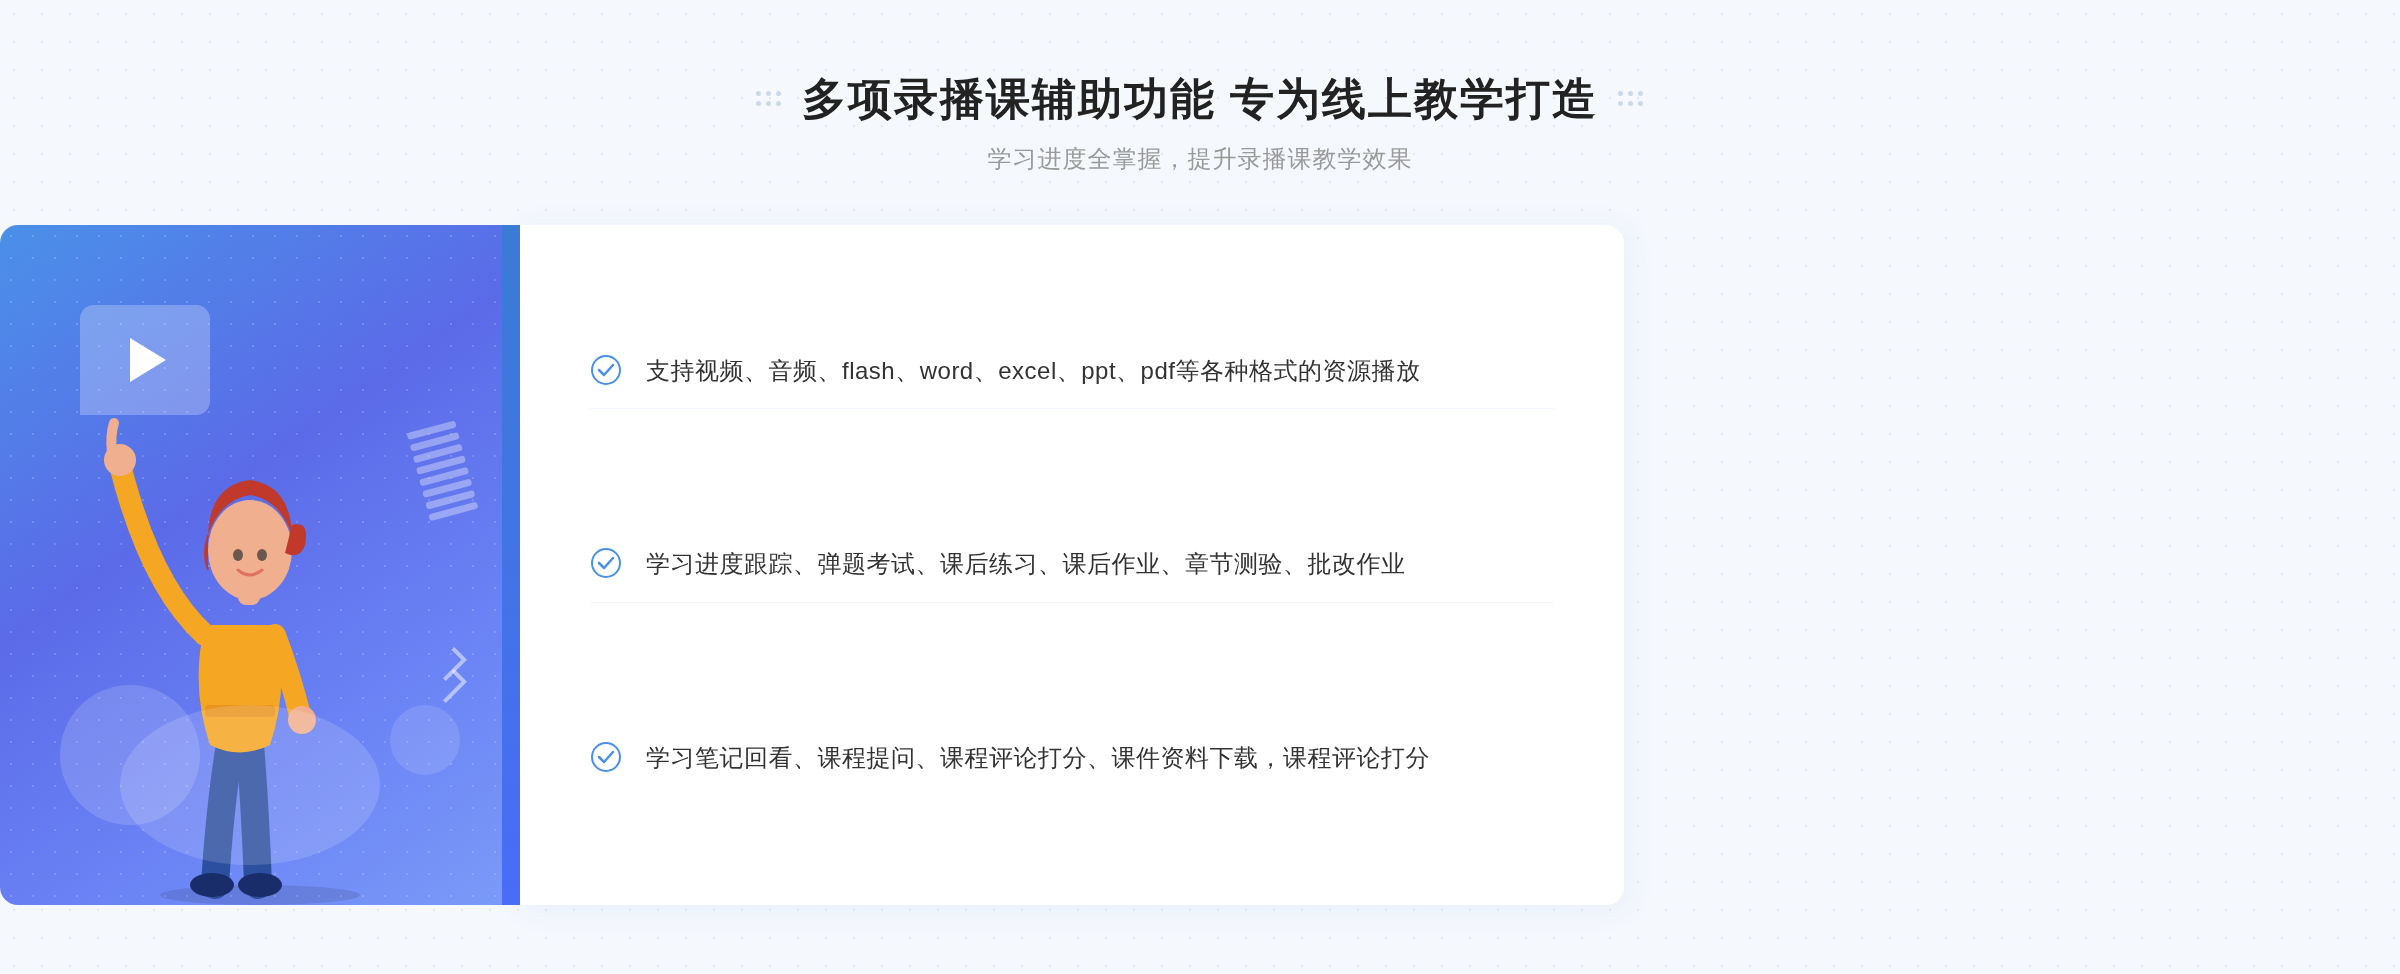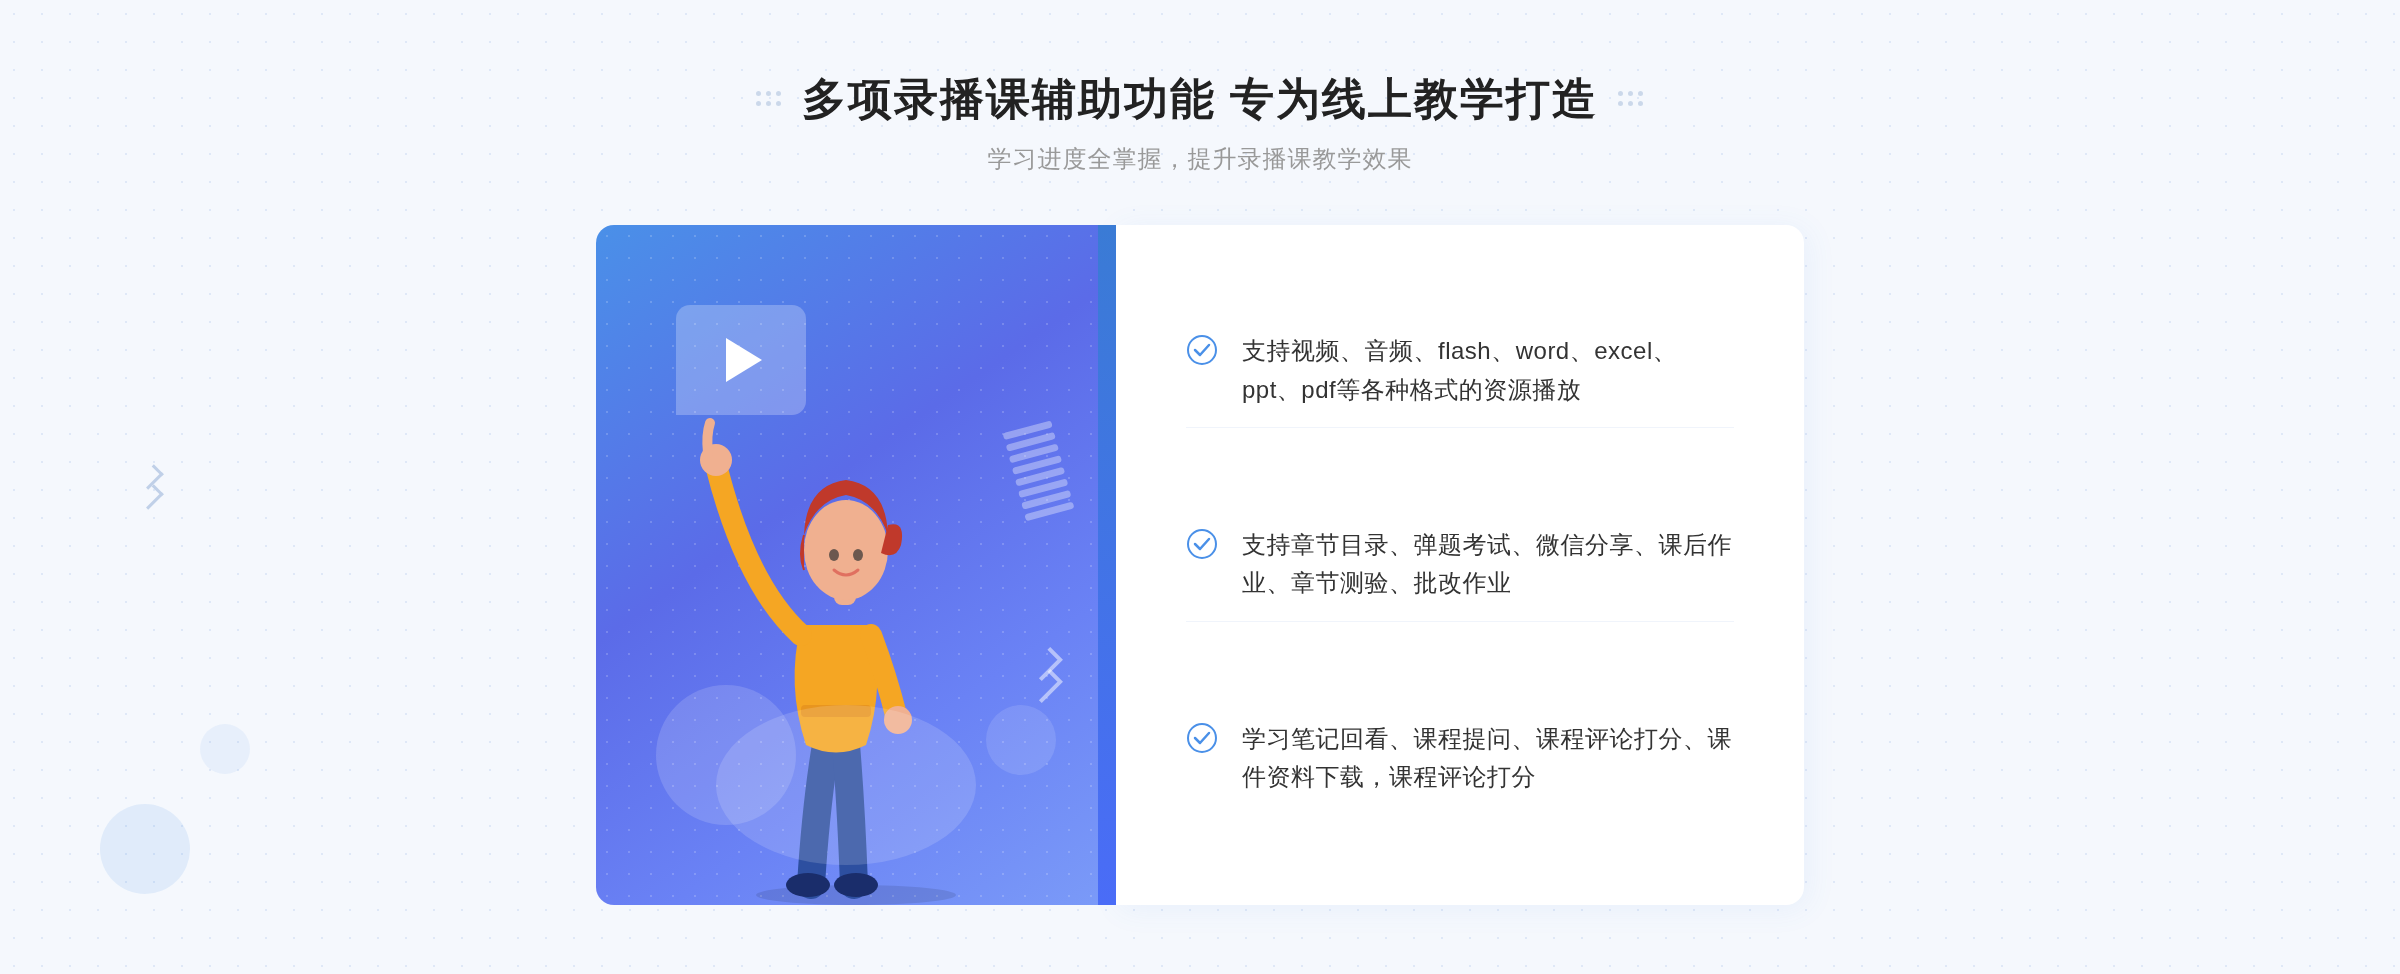--- a/index.html
+++ b/index.html
@@ -12,21 +12,20 @@
       align-items: center;
       justify-content: center;
       overflow: hidden;
     }
     .page-wrapper {
       width: 2400px;
       min-height: 974px;
       background: #f5f8fd;
       display: flex;
       flex-direction: column;
-      align-items: center;
       justify-content: center;
       padding: 60px 0;
       position: relative;
     }
 
     
     .page-wrapper::before {
       content: '';
       position: absolute;
       top: 0; left: 0; right: 0; bottom: 0;
@@ -72,21 +71,21 @@
     .sub-title {
       font-size: 24px;
       color: #999;
       letter-spacing: 1px;
     }
 
     
     .content-area {
       display: flex;
       align-items: stretch;
-      width: 1208px;
+      width: 1624px;
       position: relative;
       z-index: 1;
     }
 
     
     .illustration-panel {
       width: 520px;
       min-height: 680px;
       background: linear-gradient(145deg, #4a90e8 0%, #5b6be8 40%, #6a82f5 70%, #7b9bf8 100%);
       border-radius: 18px 0 0 18px;
@@ -402,21 +401,21 @@
         <span class="feature-text">支持视频、音频、flash、word、excel、ppt、pdf等各种格式的资源播放</span>
       </div>
 
       <div class="feature-item">
         <div class="check-icon">
           <svg viewBox="0 0 32 32" xmlns="http://www.w3.org/2000/svg">
             <circle cx="16" cy="16" r="14" fill="none" stroke="#4a90e8" stroke-width="2"></circle>
             <path d="M9 16 L14 21 L23 11" stroke="#4a90e8" stroke-width="2.5" stroke-linecap="round" stroke-linejoin="round" fill="none"></path>
           </svg>
         </div>
-        <span class="feature-text">支持章节目录、弹题考试、微信分享、课后作业、章节测验、批改作业</span>
+        <span class="feature-text">学习进度跟踪、弹题考试、课后练习、课后作业、章节测验、批改作业</span>
       </div>
 
       <div class="feature-item">
         <div class="check-icon">
           <svg viewBox="0 0 32 32" xmlns="http://www.w3.org/2000/svg">
             <circle cx="16" cy="16" r="14" fill="none" stroke="#4a90e8" stroke-width="2"></circle>
             <path d="M9 16 L14 21 L23 11" stroke="#4a90e8" stroke-width="2.5" stroke-linecap="round" stroke-linejoin="round" fill="none"></path>
           </svg>
         </div>
         <span class="feature-text">学习笔记回看、课程提问、课程评论打分、课件资料下载，课程评论打分</span>

